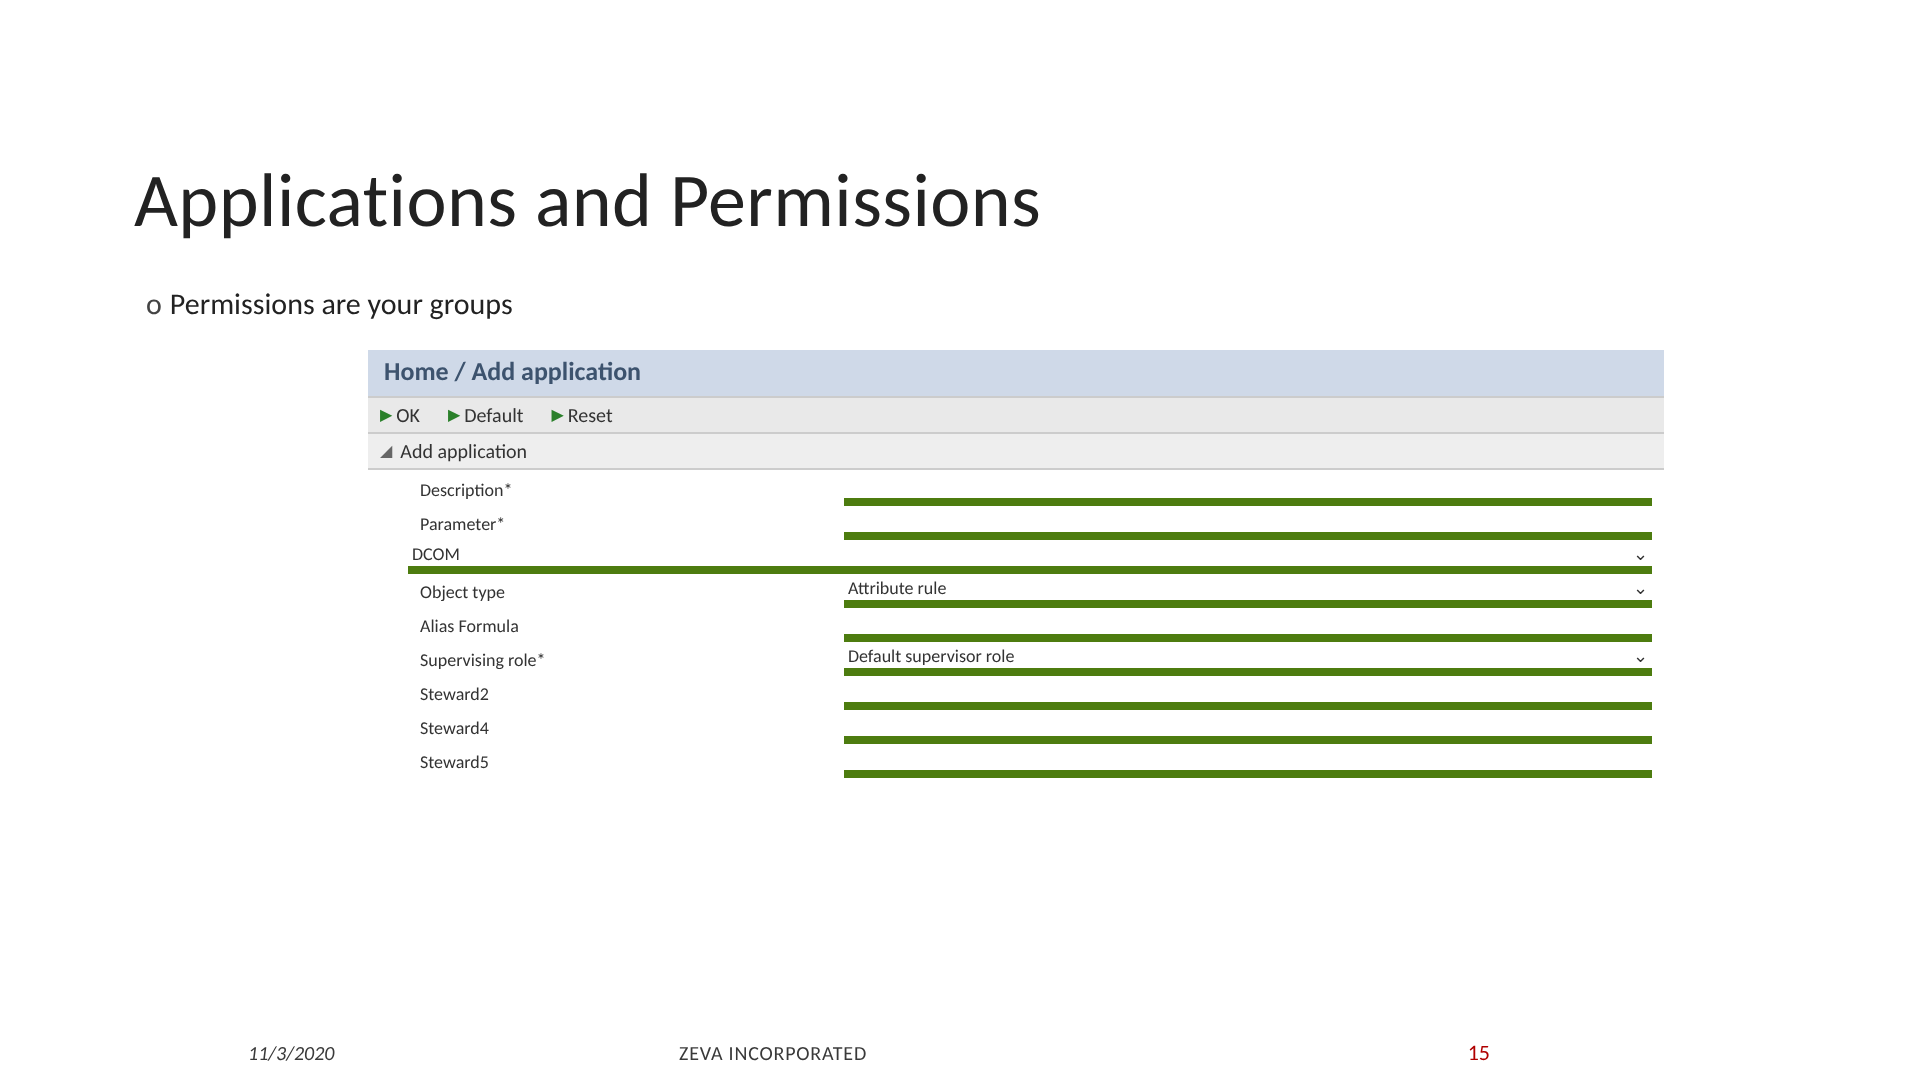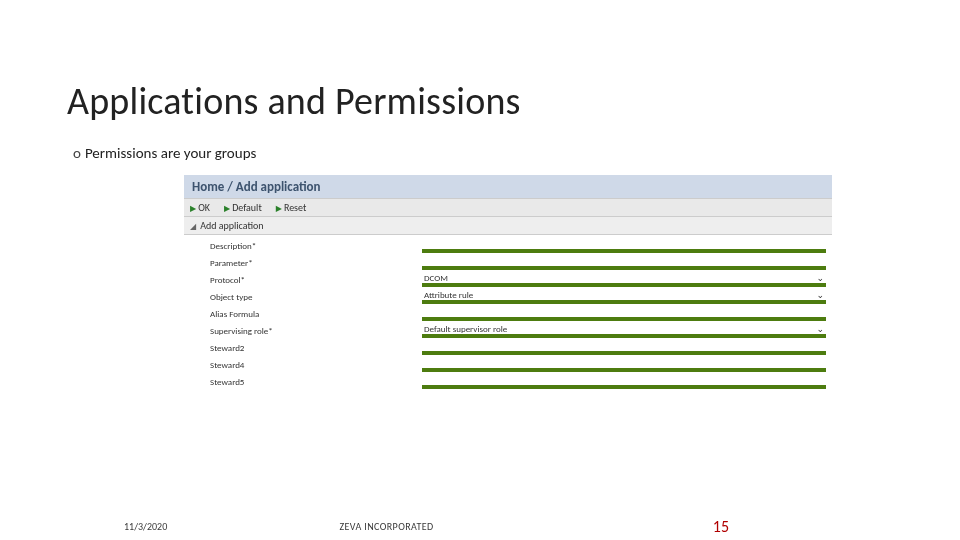--- a/index.html
+++ b/index.html
@@ -23,23 +23,23 @@
   .row .lbl { width: 218px; padding-left: 6px; font-size: 9px; color: #333; white-space: nowrap; }
   .row .fld { flex: 1; padding-right: 6px; }
   .row .fld .textinput, .row .fld .selectinput {
     width: 100%; height: 14px; border: none; border-bottom: 4px solid #4d7c0f;
     font-size: 9px; color: #333; background: #fff; padding: 0 2px;
     display: flex; align-items: center; justify-content: space-between;
   }
   .row .fld .selectinput .chev { color: #333; font-size: 9px; }
 
   .footer { position: absolute; left: 0; right: 0; bottom: 14px; display: flex; align-items: center; font-size: 10px; color: #3a3a3a; }
-  .footer .date { position: absolute; left: 124px; }
+  .footer .date { position: absolute; left: 124px; font-style: italic; }
   .footer .comp { position: absolute; left: 50%; transform: translateX(-50%); letter-spacing: 0.4px; }
-  .footer .pg   { position: absolute; right: 44px; color: #b00000; font-size: 16px; }
+  .footer .pg   { position: absolute; right: 28px; color: #b00000; font-size: 11px; }
 </style>
 </head>
 <body>
 
 <div class="slide">
 
   <h1 class="title">Applications and Permissions</h1>
 
   <div class="bullets">
     <div class="bullet">
@@ -84,21 +84,20 @@
       <div class="row">
         <div class="lbl">Parameter*</div>
         <div class="fld">
             <div class="textinput">
               <span></span>
             </div>
           </div>
       </div>
 
       <div class="row">
-        <div class="lbl">Protocol*</div>
         <div class="fld">
             <div class="selectinput">
           <span>DCOM</span>
           <span class="chev">⌄</span>
         </div>
           </div>
       </div>
 
       <div class="row">
         <div class="lbl">Object type</div>

